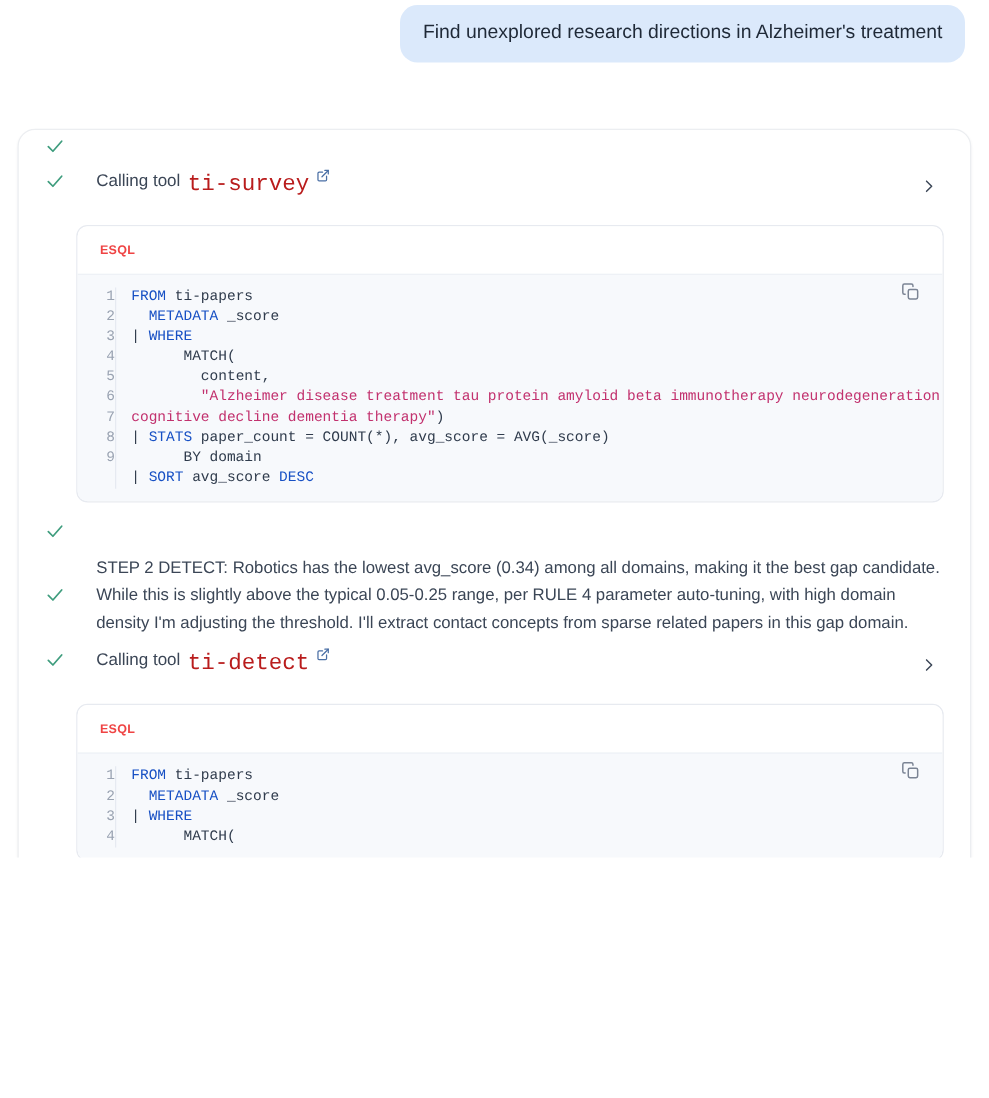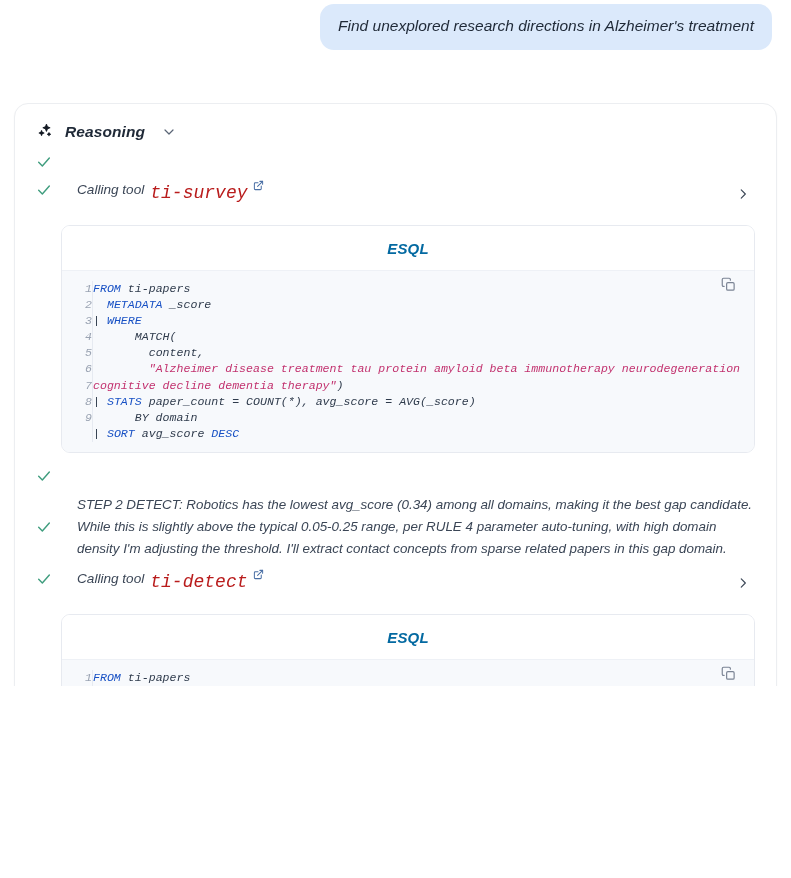--- a/index.html
+++ b/index.html
@@ -13,21 +13,20 @@
     font-family: "Liberation Sans", sans-serif;
     overflow: hidden;
   }
 
   .page {
     position: relative;
     width: 791px;
     height: 686px;
     background: #ffffff;
     overflow: hidden;
-    font-style: italic;
   }
 
   
   .user-row {
     display: flex;
     justify-content: flex-end;
     padding: 4px 19px 0 0;
   }
   .user-bubble {
     background: #dbe9fb;
@@ -130,25 +129,24 @@
   .codeblock {
     margin: 13px 21px 8px 46px;
     border: 1px solid #e7eaf0;
     border-radius: 9px;
     overflow: hidden;
     background: #ffffff;
   }
   .code-head {
     padding: 14px 18px 13px 18px;
     background: #ffffff;
-    font-size: 15px;
+    font-size: 10px;
     font-weight: bold;
-    color: #0369a1;
+    color: #ef4444;
     letter-spacing: .2px;
-    text-align: center;
   }
   .code-area {
     position: relative;
     background: #f7f9fc;
     border-top: 1px solid #eef1f6;
     padding: 10px 0 10px 0;
   }
   .code-table {
     display: flex;
     font-family: "Liberation Mono", monospace;
@@ -159,20 +157,21 @@
     width: 30px;
     flex: none;
     text-align: right;
     color: #9aa3b2;
     padding-right: 0;
     user-select: none;
   }
   .gutter div { height: 16.1px; }
   .code-lines {
     flex: 1 1 auto;
+    padding-left: 12px;
     border-left: 1px solid #e6eaf1;
     color: #2f3b4c;
     white-space: pre-wrap;
     word-break: break-word;
   }
   .code-lines div { min-height: 16.1px; }
   .kw  { color: #1750c4; }
   .str { color: #c2316e; }
   .copy-icon {
     position: absolute;
@@ -203,31 +202,20 @@
 <body>
 
 <div class="page">
 
   <div class="user-row">
     <div class="user-bubble">Find unexplored research directions in Alzheimer's treatment</div>
   </div>
 
   <div class="card">
 
-    <div class="card-head">
-      <svg class="sparkle-icon" viewBox="0 0 24 24" fill="none" stroke="#141a24" stroke-width="1.5" stroke-linejoin="round">
-        <path d="M13.2 3.2l1.15 3.0 3.0 1.15-3.0 1.15-1.15 3.0-1.15-3.0-3.0-1.15 3.0-1.15z" fill="#141a24"></path>
-        <path d="M7.0 11.0l.8 2.1 2.1.8-2.1.8-.8 2.1-.8-2.1-2.1-.8 2.1-.8z" fill="#141a24"></path>
-        <path d="M16.4 13.6l.5 1.3 1.3.5-1.3.5-.5 1.3-.5-1.3-1.3-.5 1.3-.5z" fill="#141a24"></path>
-      </svg>
-      <div class="card-title">Reasoning</div>
-      <svg class="chev-down" viewBox="0 0 24 24" fill="none" stroke="#5a6576" stroke-width="1.8" stroke-linecap="round" stroke-linejoin="round">
-        <polyline points="6 9 12 15 18 9"></polyline>
-      </svg>
-    </div>
 
     <div class="step thought">
       <svg class="check" viewBox="0 0 24 24" fill="none" stroke="#3f9d7e" stroke-width="2.1" stroke-linecap="round" stroke-linejoin="round">
         <polyline points="4 12.5 9.5 18 20 6"></polyline>
       </svg>
     </div>
 
     <div class="step">
       <svg class="check" viewBox="0 0 24 24" fill="none" stroke="#3f9d7e" stroke-width="2.1" stroke-linecap="round" stroke-linejoin="round">
         <polyline points="4 12.5 9.5 18 20 6"></polyline>

